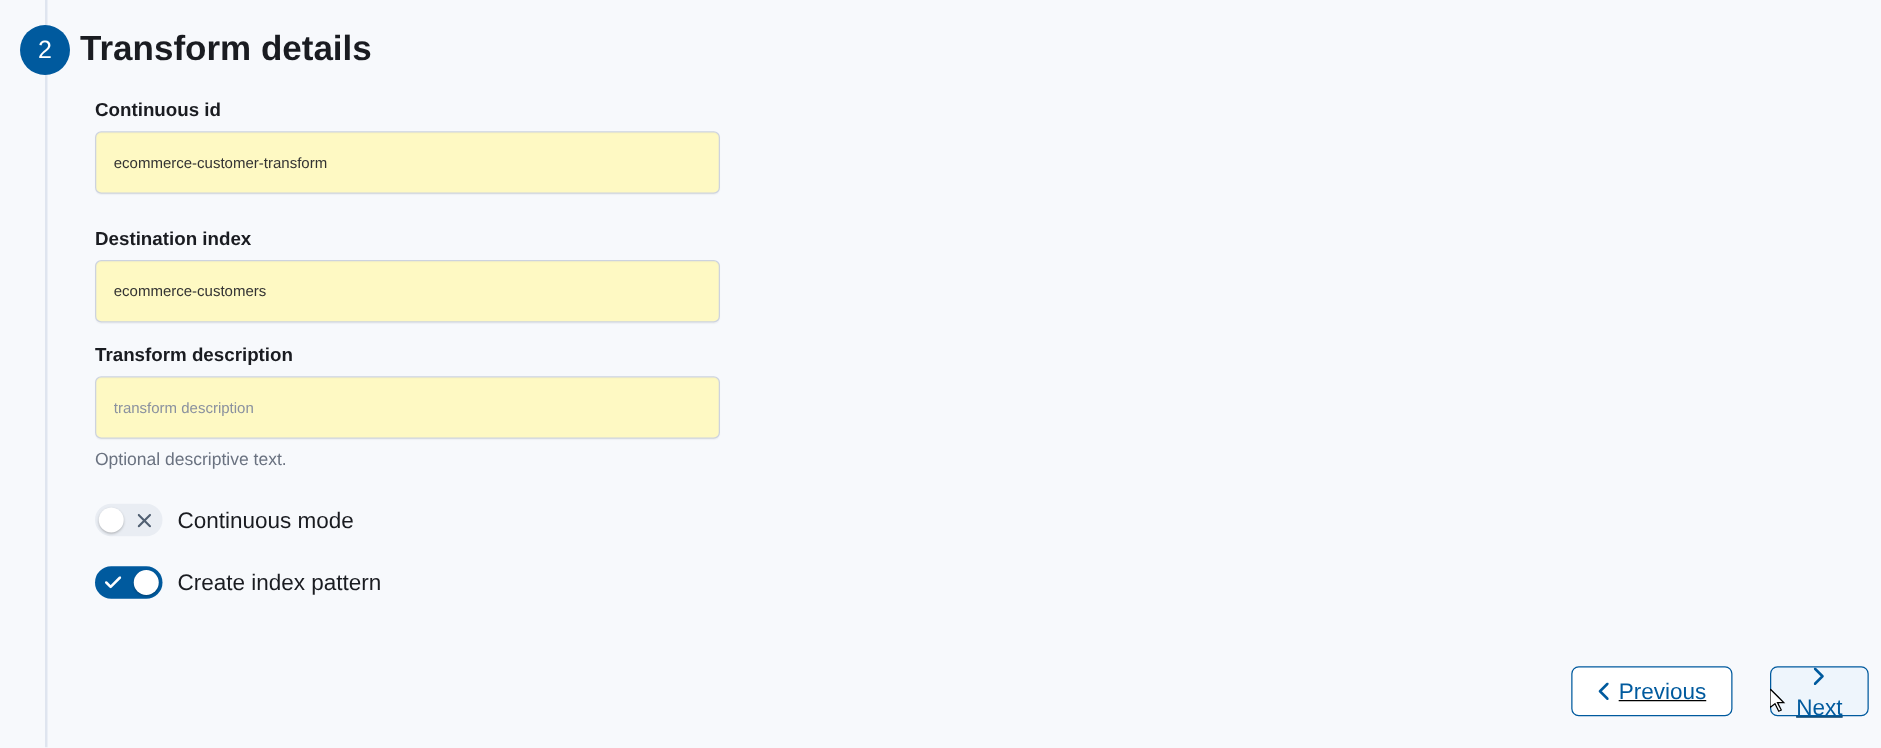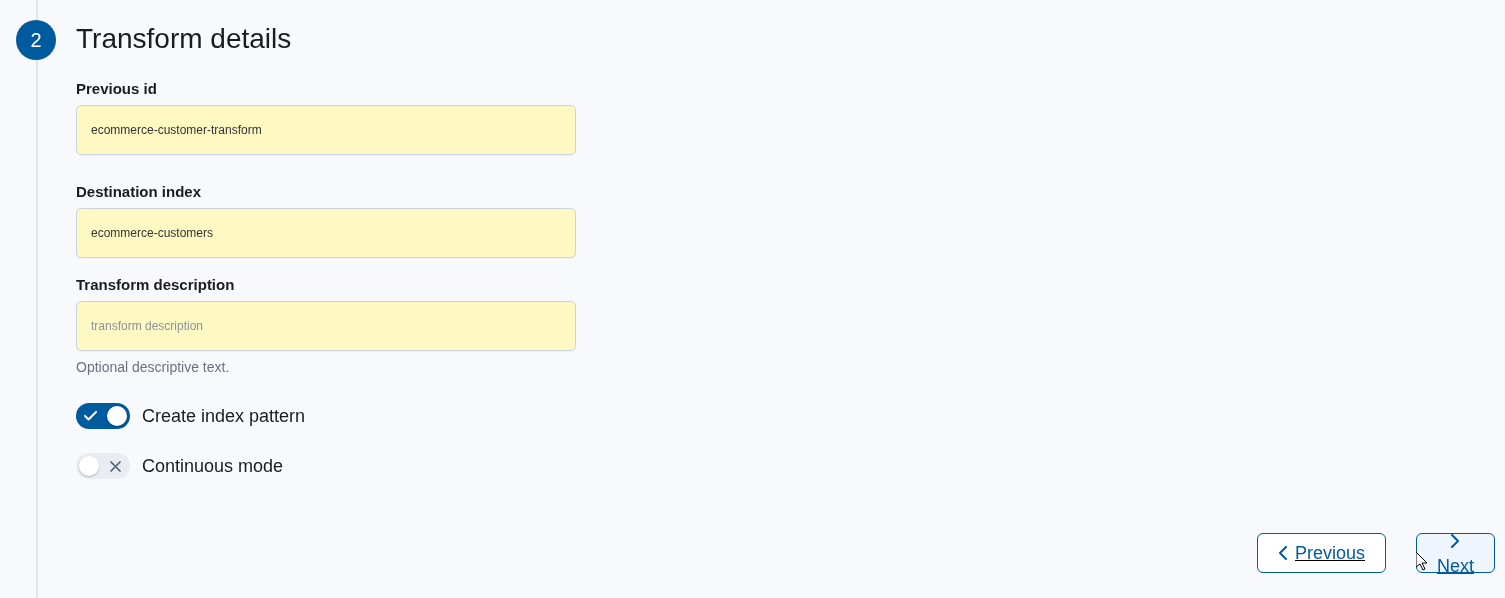--- a/index.html
+++ b/index.html
@@ -34,24 +34,24 @@
       color: #fff;
       display: flex;
       align-items: center;
       justify-content: center;
       font-size: 20px;
       font-weight: 500;
       z-index: 2;
     }
     .page-title {
       position: absolute;
-      left: 76px;
+      left: 64px;
       top: 23px;
       font-size: 28px;
-      font-weight: 400;
+      font-weight: 700;
       color: #1a1c21;
     }
     .form-area {
       position: absolute;
       left: 76px;
       top: 80px;
       width: 500px;
     }
     .field-group {
       margin-bottom: 28px;
@@ -182,57 +182,57 @@
 
 <div class="step-badge">
   <span>2</span>
 </div>
 
 <h2 class="page-title">Transform details</h2>
 
 <div class="form-area">
 
   <div class="field-group">
-    <label class="field-label">Previous id</label>
+    <label class="field-label">Continuous id</label>
     <input type="text" class="text-input" value="ecommerce-customer-transform" style="">
   </div>
 
   <div class="field-group" style="margin-bottom:18px;">
     <label class="field-label">Destination index</label>
     <input type="text" class="text-input" value="ecommerce-customers" style="">
   </div>
 
   <div class="field-group">
     <label class="field-label">Transform description</label>
     <input type="text" class="text-input" placeholder="transform description" style="">
     <div class="help-text">Optional descriptive text.</div>
+  </div>
+
+  <div class="toggle-row">
+    <div class="toggle-track off">
+      <div class="toggle-thumb"></div>
+      <span class="toggle-x">
+        <svg width="11" height="11" viewBox="0 0 11 11">
+            <path d="M1 1 L10 10 M10 1 L1 10" stroke="#526173" stroke-width="1.7" stroke-linecap="round"></path>
+          </svg>
+      </span>
+    </div>
+    <span class="toggle-label">Continuous mode</span>
   </div>
 
   <div class="toggle-row">
     <div class="toggle-track on">
       <span class="toggle-check">
         <svg width="13" height="10" viewBox="0 0 13 10">
             <path d="M1 5 L4.5 8.5 L12 1" stroke="#fff" stroke-width="2" fill="none" stroke-linecap="round" stroke-linejoin="round"></path>
           </svg>
       </span>
       <div class="toggle-thumb"></div>
     </div>
     <span class="toggle-label">Create index pattern</span>
-  </div>
-
-  <div class="toggle-row">
-    <div class="toggle-track off">
-      <div class="toggle-thumb"></div>
-      <span class="toggle-x">
-        <svg width="11" height="11" viewBox="0 0 11 11">
-            <path d="M1 1 L10 10 M10 1 L1 10" stroke="#526173" stroke-width="1.7" stroke-linecap="round"></path>
-          </svg>
-      </span>
-    </div>
-    <span class="toggle-label">Continuous mode</span>
   </div>
 
 </div>
 
 <div class="button-bar">
   <button class="nav-button">
     <span class="chevron">
       <svg width="9" height="14" viewBox="0 0 9 14">
           <path d="M8 1 L2 7 L8 13" stroke="#005a9e" stroke-width="2" fill="none" stroke-linecap="round" stroke-linejoin="round"></path>
         </svg>

